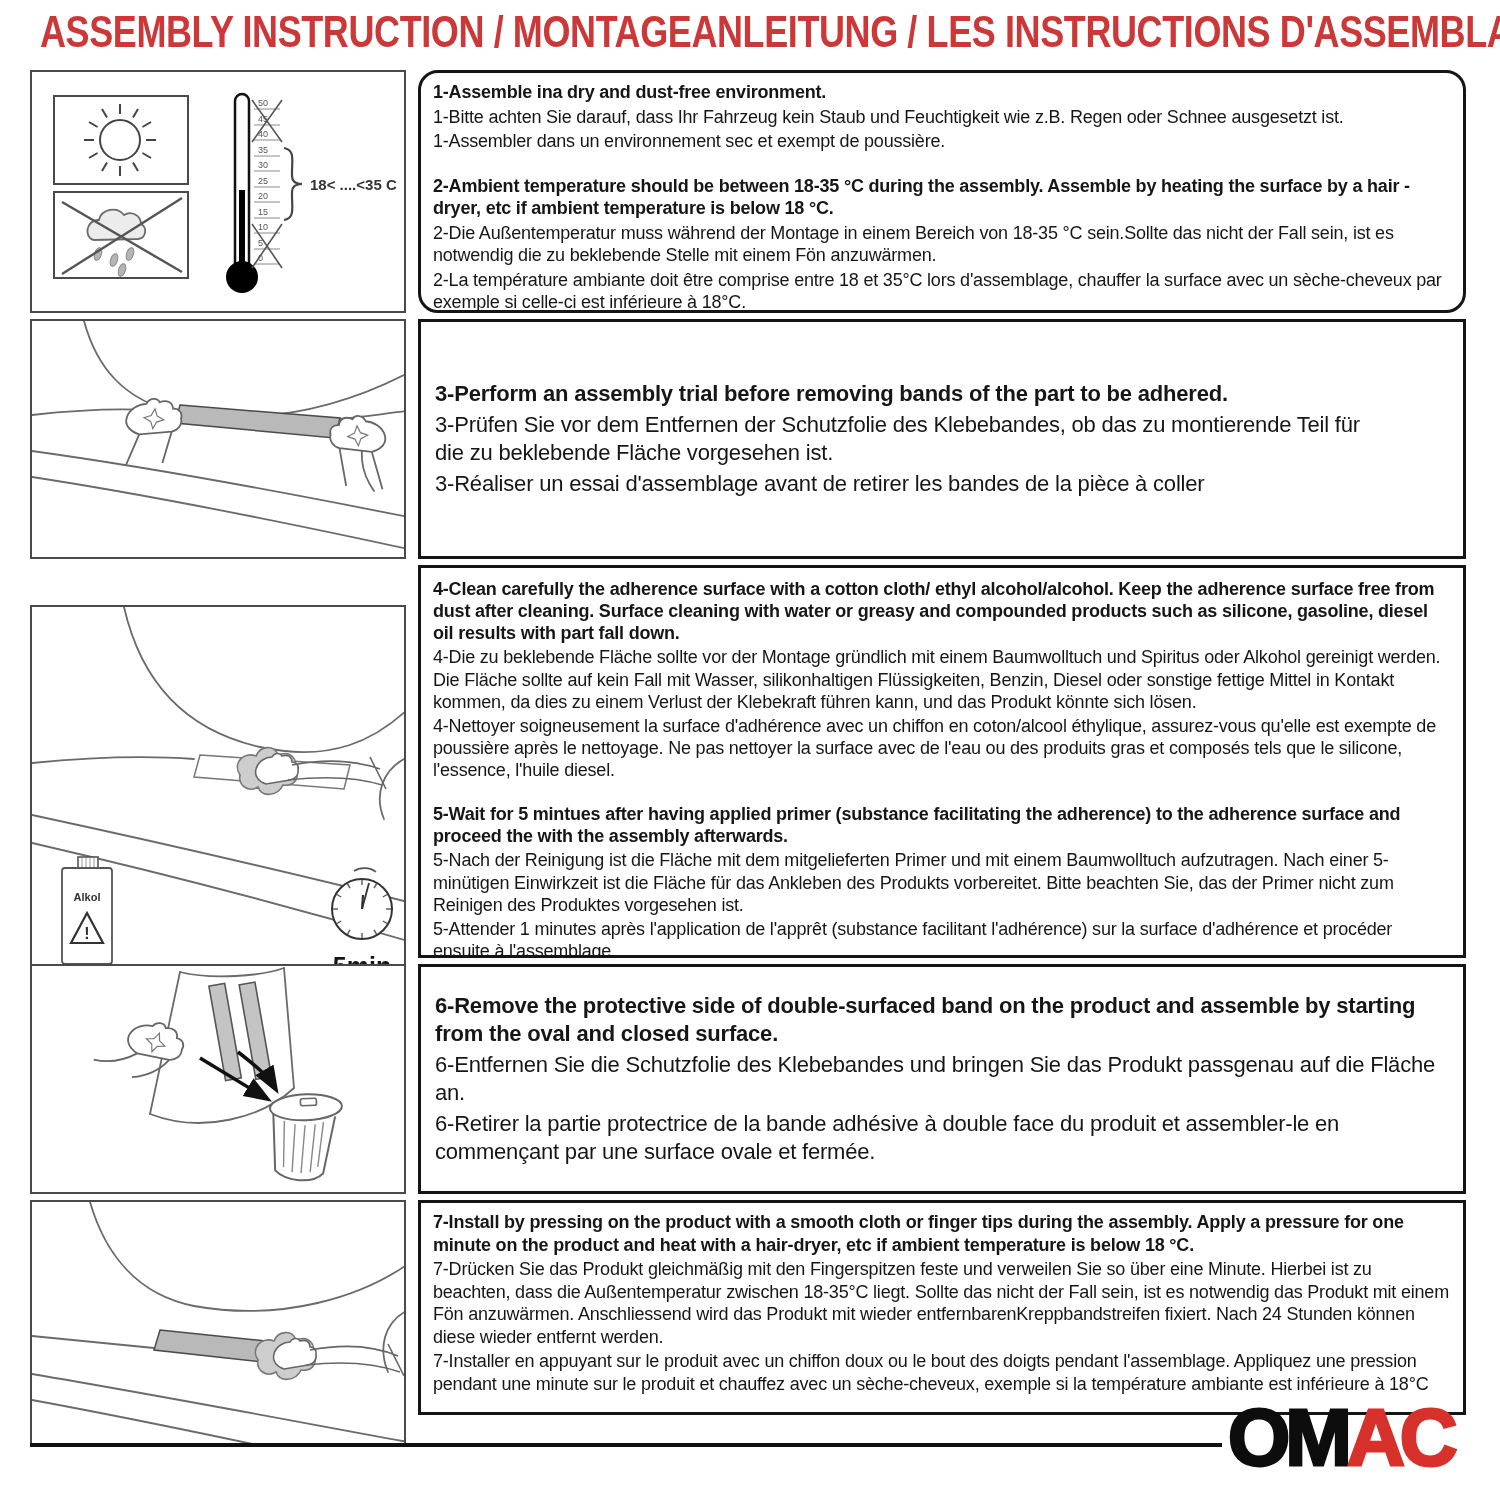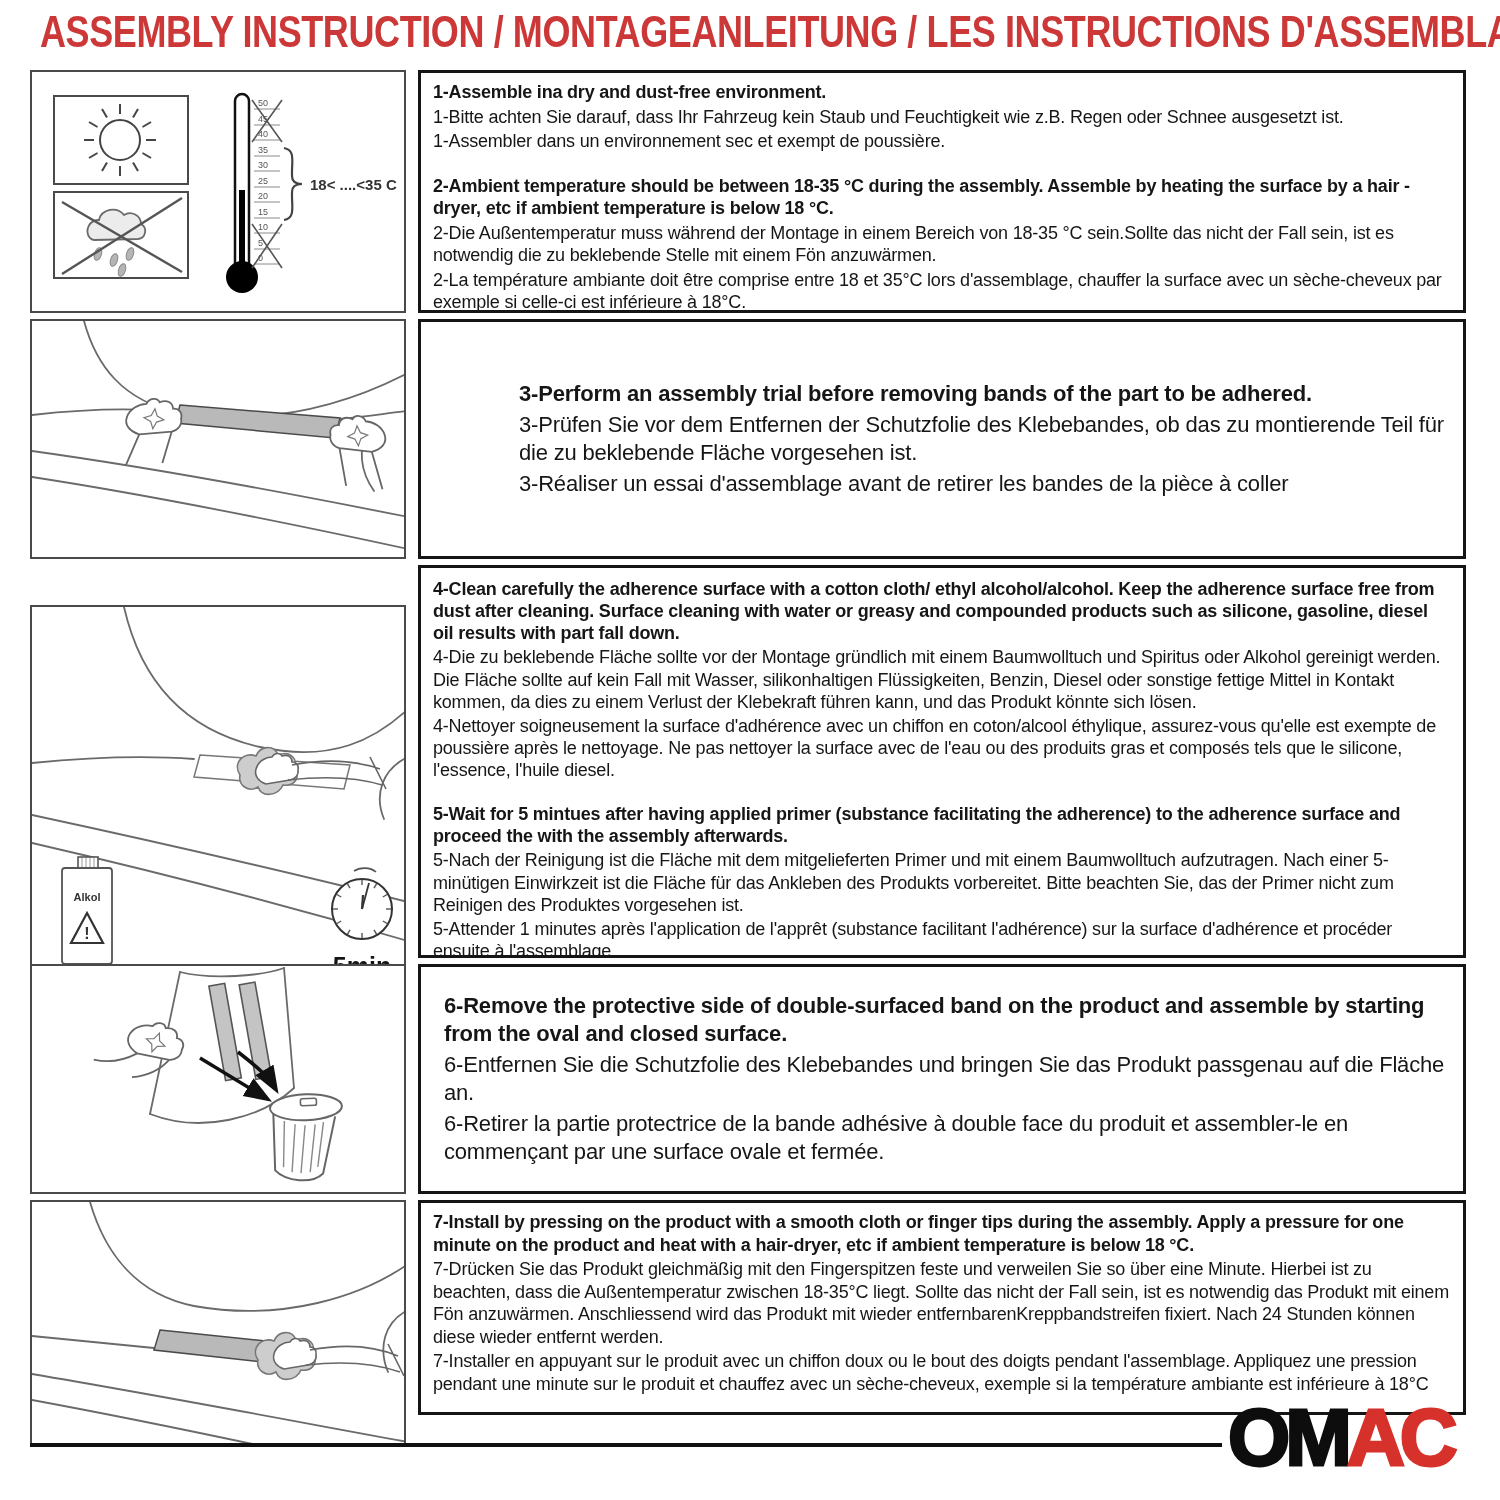--- a/index.html
+++ b/index.html
@@ -29,21 +29,21 @@
   }
   .tb p{margin:0 0 2px 0;}
   .tb .b{font-weight:bold;}
   .tb .gap{margin-top:22px;}
   
   .s{font-size:18px;line-height:1.25;letter-spacing:-0.2px;padding:8px 12px;}
   .s3{font-size:18px;line-height:1.23;letter-spacing:-0.2px;padding:10px 12px;}
   
   .lg{
     font-size:22px;line-height:1.28;letter-spacing:-0.2px;
-    display:flex;flex-direction:column;justify-content:center;padding:0 14px;align-items:flex-end;
+    display:flex;flex-direction:column;justify-content:center;padding:0 14px;
   }
   .lg p{margin:3px 0;}
   .lg .inner{max-width:930px;}
   .lg4 .inner{max-width:1005px;}
   svg{display:block;}
   .sketch{stroke:#6a6a6a;stroke-width:1.8;fill:none;stroke-linecap:round;}
   .bottom-rule{position:absolute;left:30px;top:1443px;width:1192px;height:4px;background:#101010;}
   .logo{
     position:absolute;left:1228px;top:1398px;font-weight:bold;font-size:80px;
     letter-spacing:-5px;line-height:1;-webkit-text-stroke:3px currentColor;
@@ -128,21 +128,21 @@
           <line x1="220" y1="28" x2="250" y2="70"></line>
             <line x1="250" y1="28" x2="220" y2="70"></line>
           <line x1="220" y1="152" x2="250" y2="196"></line>
             <line x1="250" y1="152" x2="220" y2="196"></line>
         </g>
         <path d="M252,76 C263,78 260,88 260,100 L260,104 C260,110 264,112 270,112 C264,112 260,114 260,120 L260,124 C260,136 263,146 252,148" fill="none" stroke="#444" stroke-width="2.2"></path>
         <text x="278" y="118" font-size="15" font-weight="bold" fill="#333">18&lt; ....&lt;35 C</text>
       </g>
     </svg>
   </div>
-  <div class="tb s" style="height:243px;">
+  <div class="tb s" style="height:243px;border-radius:20px;">
     <p class="b">1-Assemble ina dry and dust-free environment.</p>
     <p>1-Bitte achten Sie darauf, dass Ihr Fahrzeug kein Staub und Feuchtigkeit wie z.B. Regen oder Schnee ausgesetzt ist.</p>
     <p>1-Assembler dans un environnement sec et exempt de poussière.</p>
     <p class="b gap">2-Ambient temperature should be between 18-35 °C during the assembly. Assemble by heating the surface by a hair -dryer, etc if ambient temperature is below 18 °C.</p>
     <p>2-Die Außentemperatur muss während der Montage in einem Bereich von 18-35 °C sein.Sollte das nicht der Fall sein, ist es notwendig die zu beklebende Stelle mit einem Fön anzuwärmen.</p>
     <p>2-La température ambiante doit être comprise entre 18 et 35°C lors d'assemblage, chauffer la surface avec un sèche-cheveux par exemple si celle-ci est inférieure à 18°C.</p>
   </div>
 </div>
 
 <div class="row" style="top:319px;height:240px;">

